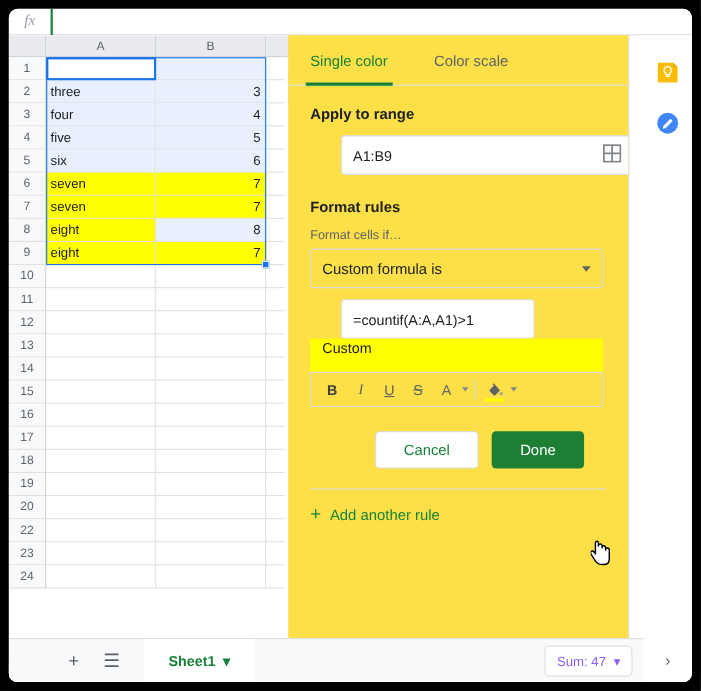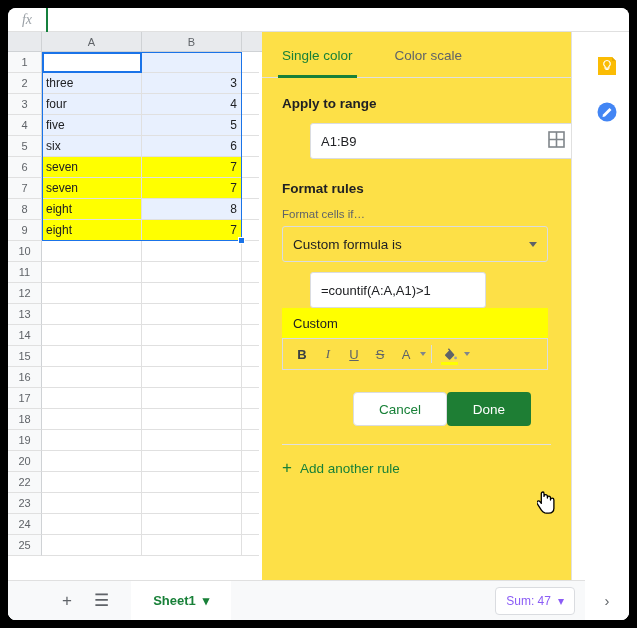--- a/index.html
+++ b/index.html
@@ -212,21 +212,21 @@
     border-right: 4px solid transparent;
     border-top: 5px solid #5f6368;
   }
   #formula-input {
     width: 176px; height: 36px; margin-top: 10px;
     font-size: 13px;
   }
   #style-preview {
     width: 266px; height: 30px;
     background: #ffff00;
-    display: flex; align-items: center;
+    display: flex; align-items: flex-start;
     padding: 0 10px;
     font-size: 13px; color: #202124;
     border: 1px solid #ffff00; border-bottom: none;
   }
   #style-toolbar {
     width: 266px; height: 32px;
     border: 1px solid #dadce0;
     display: flex; align-items: center;
     padding: 0 6px;
   }
@@ -248,21 +248,21 @@
   }
   .tb-sep {
     width: 1px; height: 18px; background: #dadce0; margin: 0 5px;
   }
   .color-underline {
     position: absolute; left: 4px; bottom: 2px;
     width: 17px; height: 3px;
   }
   #btn-row {
     display: flex; justify-content: flex-end;
-    margin-top: 22px; padding-right: 20px;
+    gap: 12px; margin-top: 22px; padding-right: 20px;
   }
   .btn {
     height: 34px; border-radius: 4px;
     font-size: 13.5px; cursor: pointer;
     display: flex; align-items: center; justify-content: center;
   }
   #cancel-btn {
     width: 94px; background: #fff; color: #188038;
     border: 1px solid #dadce0;
   }
@@ -479,26 +479,20 @@
             <div class="cell c"></div>
           </div>
           <div class="row">
             <div class="rh">23</div>
             <div class="cell a"></div>
             <div class="cell b"></div>
             <div class="cell c"></div>
           </div>
           <div class="row">
             <div class="rh">24</div>
-            <div class="cell a"></div>
-            <div class="cell b"></div>
-            <div class="cell c"></div>
-          </div>
-          <div class="row">
-            <div class="rh">25</div>
             <div class="cell a"></div>
             <div class="cell b"></div>
             <div class="cell c"></div>
           </div>
         </div>
     <div id="active-cell"></div>
     <div id="range-border"></div>
     <div id="fill-handle"></div>
 
     <div id="v-scroll">

